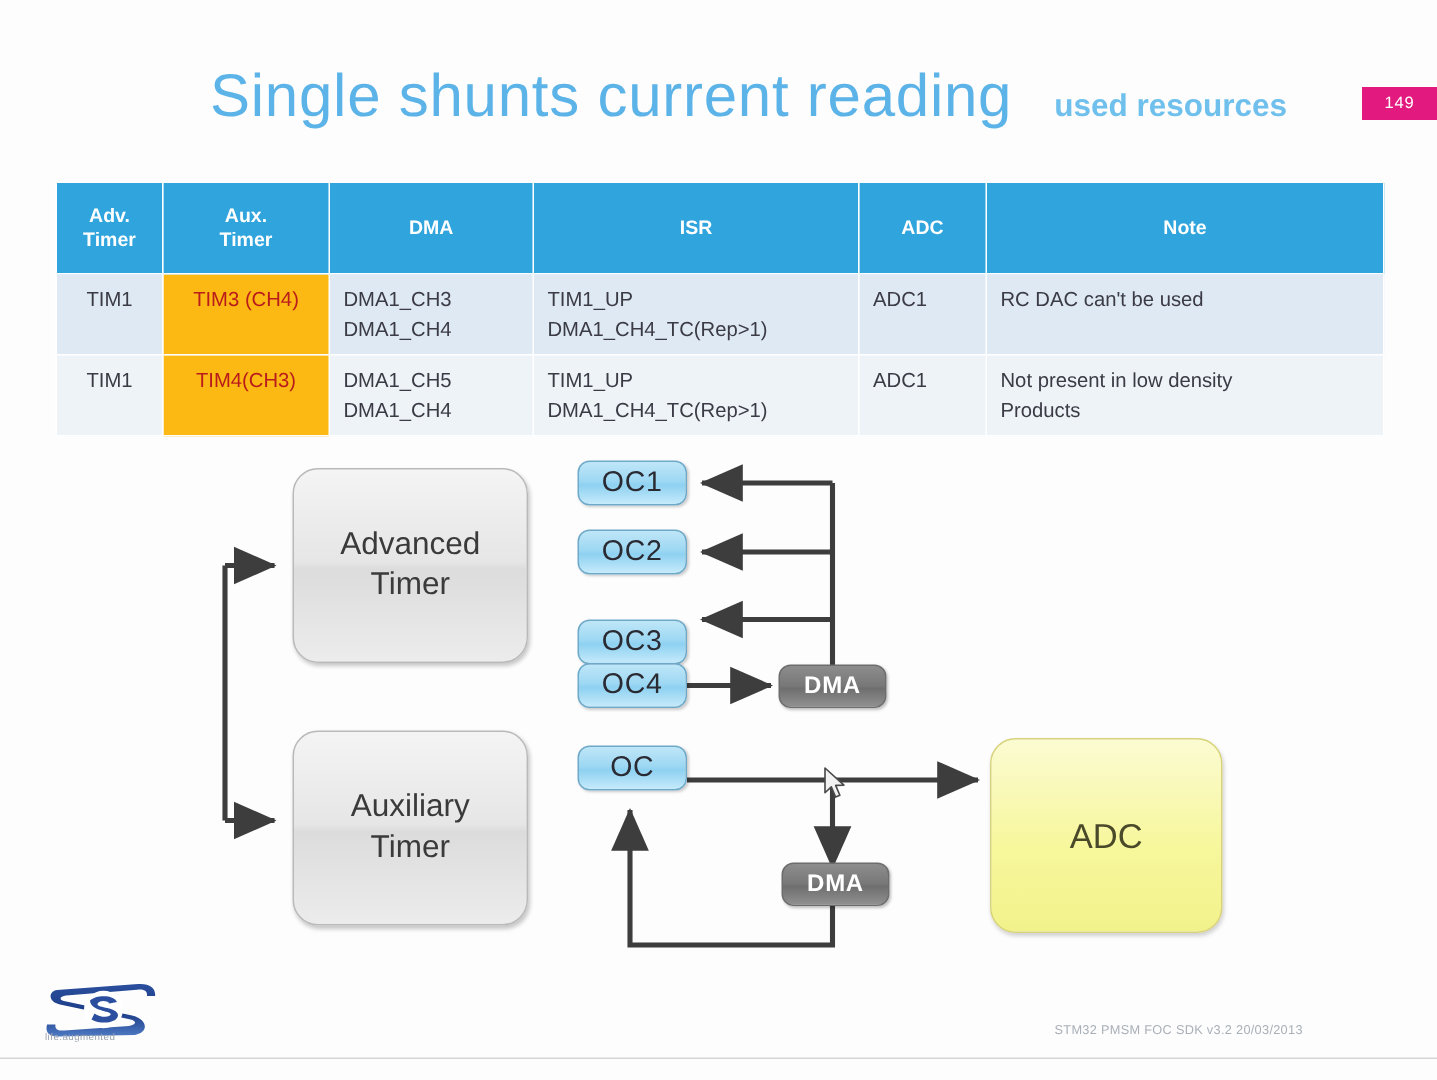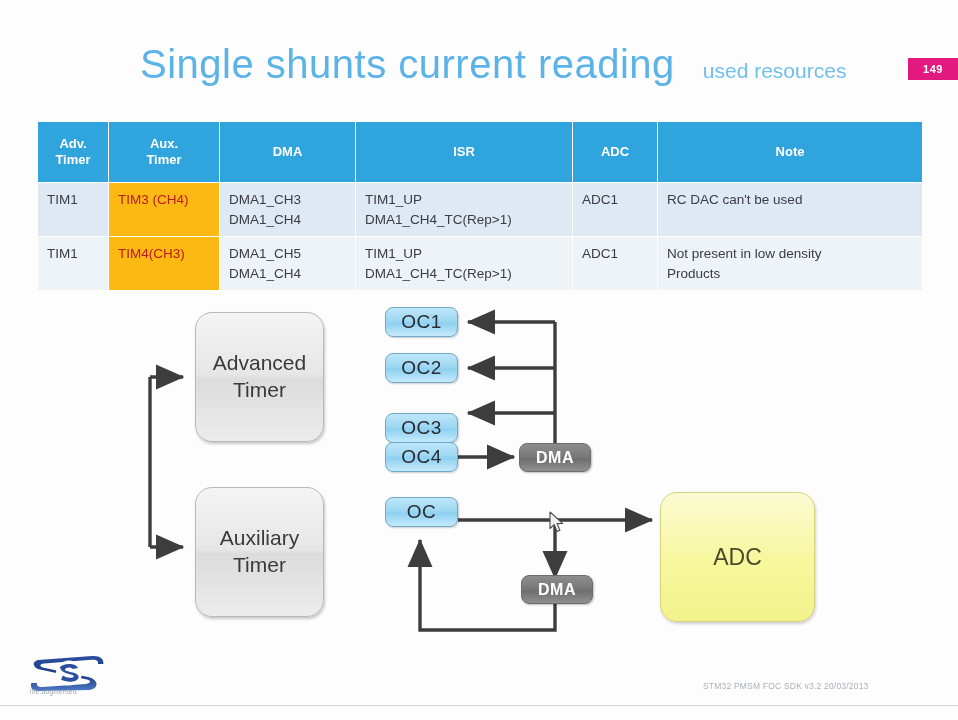--- a/index.html
+++ b/index.html
@@ -19,27 +19,27 @@
   .title-row{
     position:absolute;left:140px;top:42px;
     display:flex;align-items:baseline;gap:28px;
     white-space:nowrap;
   }
   .title-main{
     font-size:40px;font-weight:400;color:#5cb3e8;
     letter-spacing:0.5px;
   }
   .title-sub{
-    font-size:21px;font-weight:400;color:#6fc0ec;
+    font-size:21px;font-weight:700;color:#6fc0ec;
   }
   .page-badge{
     position:absolute;left:908px;top:58px;
     width:50px;height:22px;
     background:#e2197f;
-    color:#ffffff;font-size:11px;font-weight:bold;
+    color:#ffffff;font-size:11px;font-weight:normal;
     display:flex;align-items:center;justify-content:center;
     letter-spacing:0.5px;
   }
 
   
   .res-table{
     position:absolute;left:37px;top:121px;
     width:885px;
     border-collapse:collapse;
     table-layout:fixed;
@@ -60,39 +60,39 @@
     vertical-align:top;
     border:1px solid #ffffff;
     line-height:1.45;
   }
   .res-table tr.r-odd td{background:#dfe9f3;}
   .res-table tr.r-even td{background:#eef3f8;}
   .res-table td.hl{
     background:#fdb913 !important;
     color:#b91c1c;
   }
-  .res-table td.c{margin-left:26px;}
+  .res-table td.c{text-align:center;margin-left:26px;}
   .cellline{display:block;white-space:nowrap;}
 
   
   .diagram{
     position:absolute;left:0;top:295px;
     width:958px;height:360px;
   }
   .diagram svg{position:absolute;left:0;top:0;}
 
   .node{
     position:absolute;
     display:flex;align-items:center;justify-content:center;
     text-align:center;
     box-sizing:border-box;
   }
   
   .timer-box{
-    width:129px;height:130px;
+    width:157px;height:130px;
     border-radius:17px;
     border:1px solid #b9b9b9;
     background:linear-gradient(180deg,#f4f4f4 0%,#e6e6e6 48%,#dcdcdc 52%,#ececec 100%);
     box-shadow:1px 2px 3px rgba(0,0,0,0.22);
     font-size:21px;color:#3a3a3a;
     line-height:1.28;
   }
   
   .oc-box{
     width:73px;height:30px;

